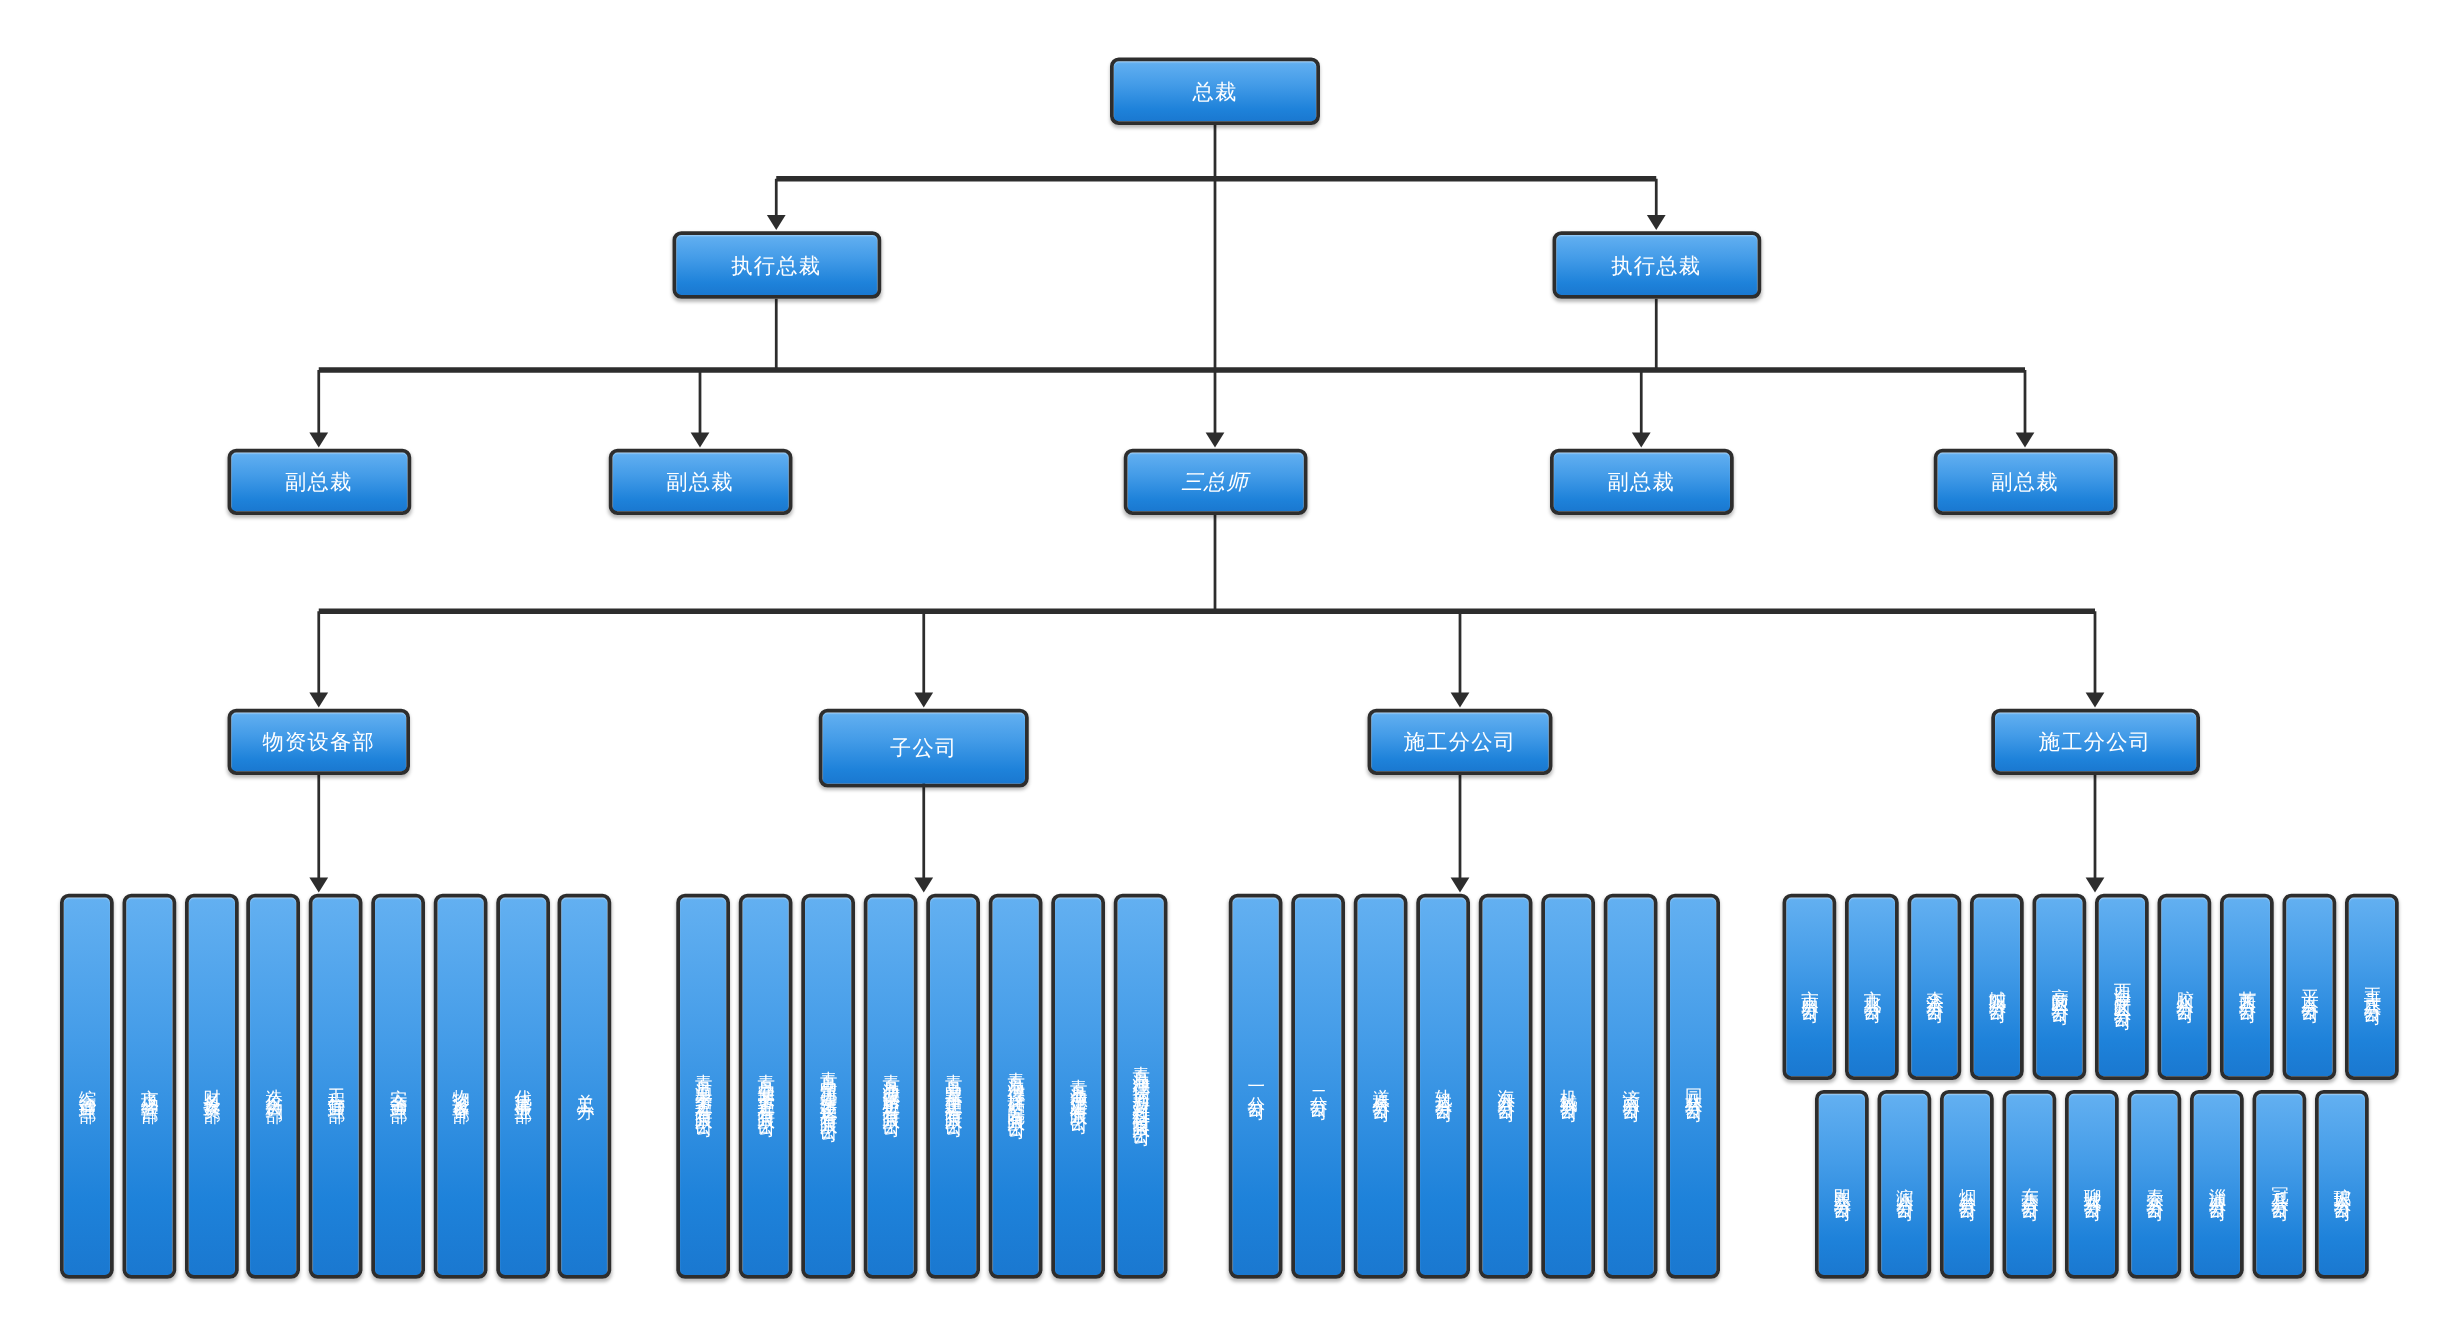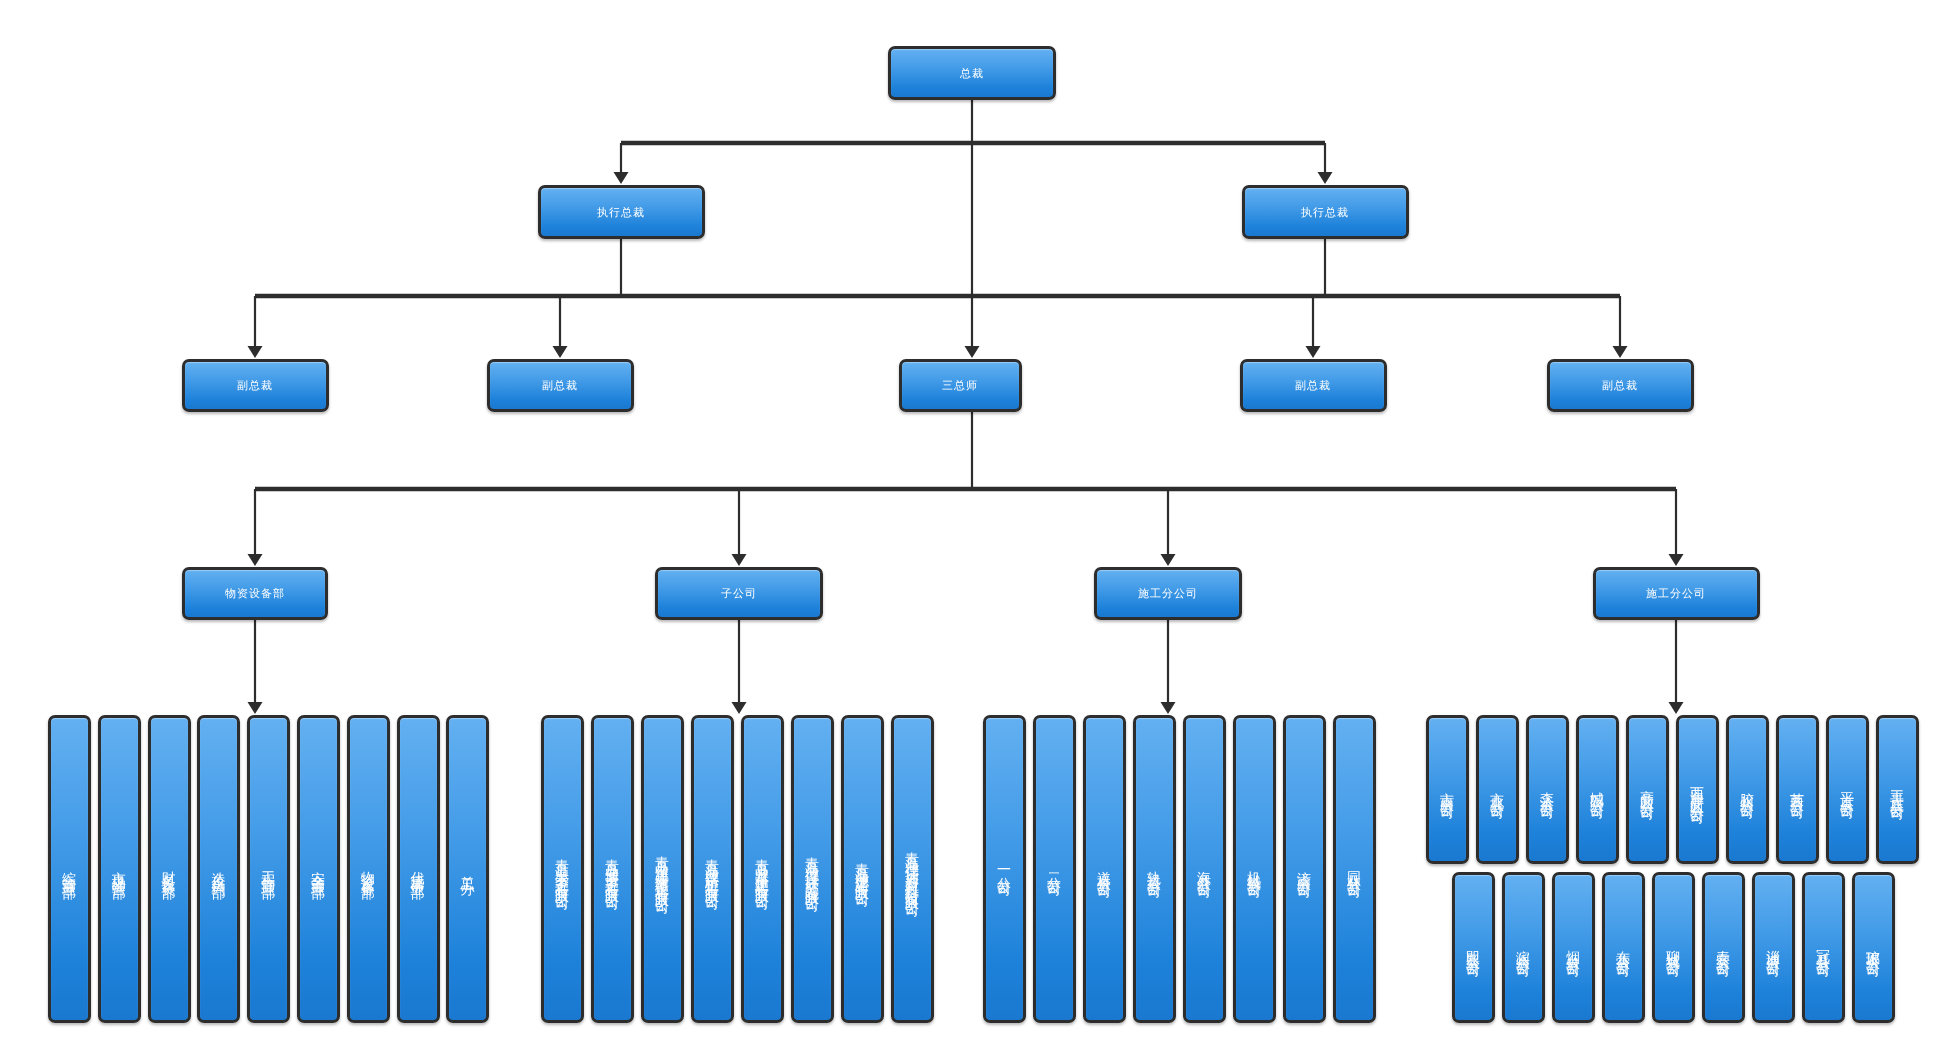--- a/index.html
+++ b/index.html
@@ -16,21 +16,21 @@
     box-sizing:border-box;
     border:3px solid #2d2d2d;
     border-radius:7px;
     background:linear-gradient(180deg,#63b0f1 0%,#449ce8 38%,#1e82da 80%,#1a78d0 100%);
     color:#ffffff;
     display:flex;align-items:center;justify-content:center;
     box-shadow:0 2px 3px rgba(0,0,0,.28), inset 0 1px 1px rgba(255,255,255,.35);
     z-index:2;
   }
   .node .lbl{
-    font-size:11px;
+    font-size:17px;
     letter-spacing:1px;
     white-space:nowrap;
   }
   .vnode .lbl{
     writing-mode:vertical-rl;
     text-orientation:upright;
     letter-spacing:3.5px;
     line-height:1;
     white-space:normal;
     font-size:14px;
@@ -86,33 +86,33 @@
     </div>
     <div class="node" style="left: 1241.5px; top: 185px; width: 167px; height: 54px;">
       <span class="lbl">执行总裁</span>
     </div>
     <div class="node" style="left: 181.5px; top: 359px; width: 147px; height: 53px;">
       <span class="lbl">副总裁</span>
     </div>
     <div class="node" style="left: 486.5px; top: 359px; width: 147px; height: 53px;">
       <span class="lbl">副总裁</span>
     </div>
-    <div class="node" style="left: 898.5px; top: 359px; width: 123px; height: 53px;">
+    <div class="node" style="left: 898.5px; top: 359px; width: 147px; height: 53px; font-style: italic;">
       <span class="lbl">三总师</span>
     </div>
     <div class="node" style="left: 1239.5px; top: 359px; width: 147px; height: 53px;">
       <span class="lbl">副总裁</span>
     </div>
     <div class="node" style="left: 1546.5px; top: 359px; width: 147px; height: 53px;">
       <span class="lbl">副总裁</span>
     </div>
     <div class="node" style="left: 182px; top: 567px; width: 146px; height: 53px;">
       <span class="lbl">物资设备部</span>
     </div>
-    <div class="node" style="left: 655px; top: 567px; width: 168px; height: 53px;">
+    <div class="node" style="left: 655px; top: 567px; width: 168px; height: 63px;">
       <span class="lbl">子公司</span>
     </div>
     <div class="node" style="left: 1094px; top: 567px; width: 148px; height: 53px;">
       <span class="lbl">施工分公司</span>
     </div>
     <div class="node" style="left: 1592.5px; top: 567px; width: 167px; height: 53px;">
       <span class="lbl">施工分公司</span>
     </div>
     <div class="node vnode" style="left: 48px; top: 715px; width: 43px; height: 308px;">
       <span class="lbl">综合管理部</span>

